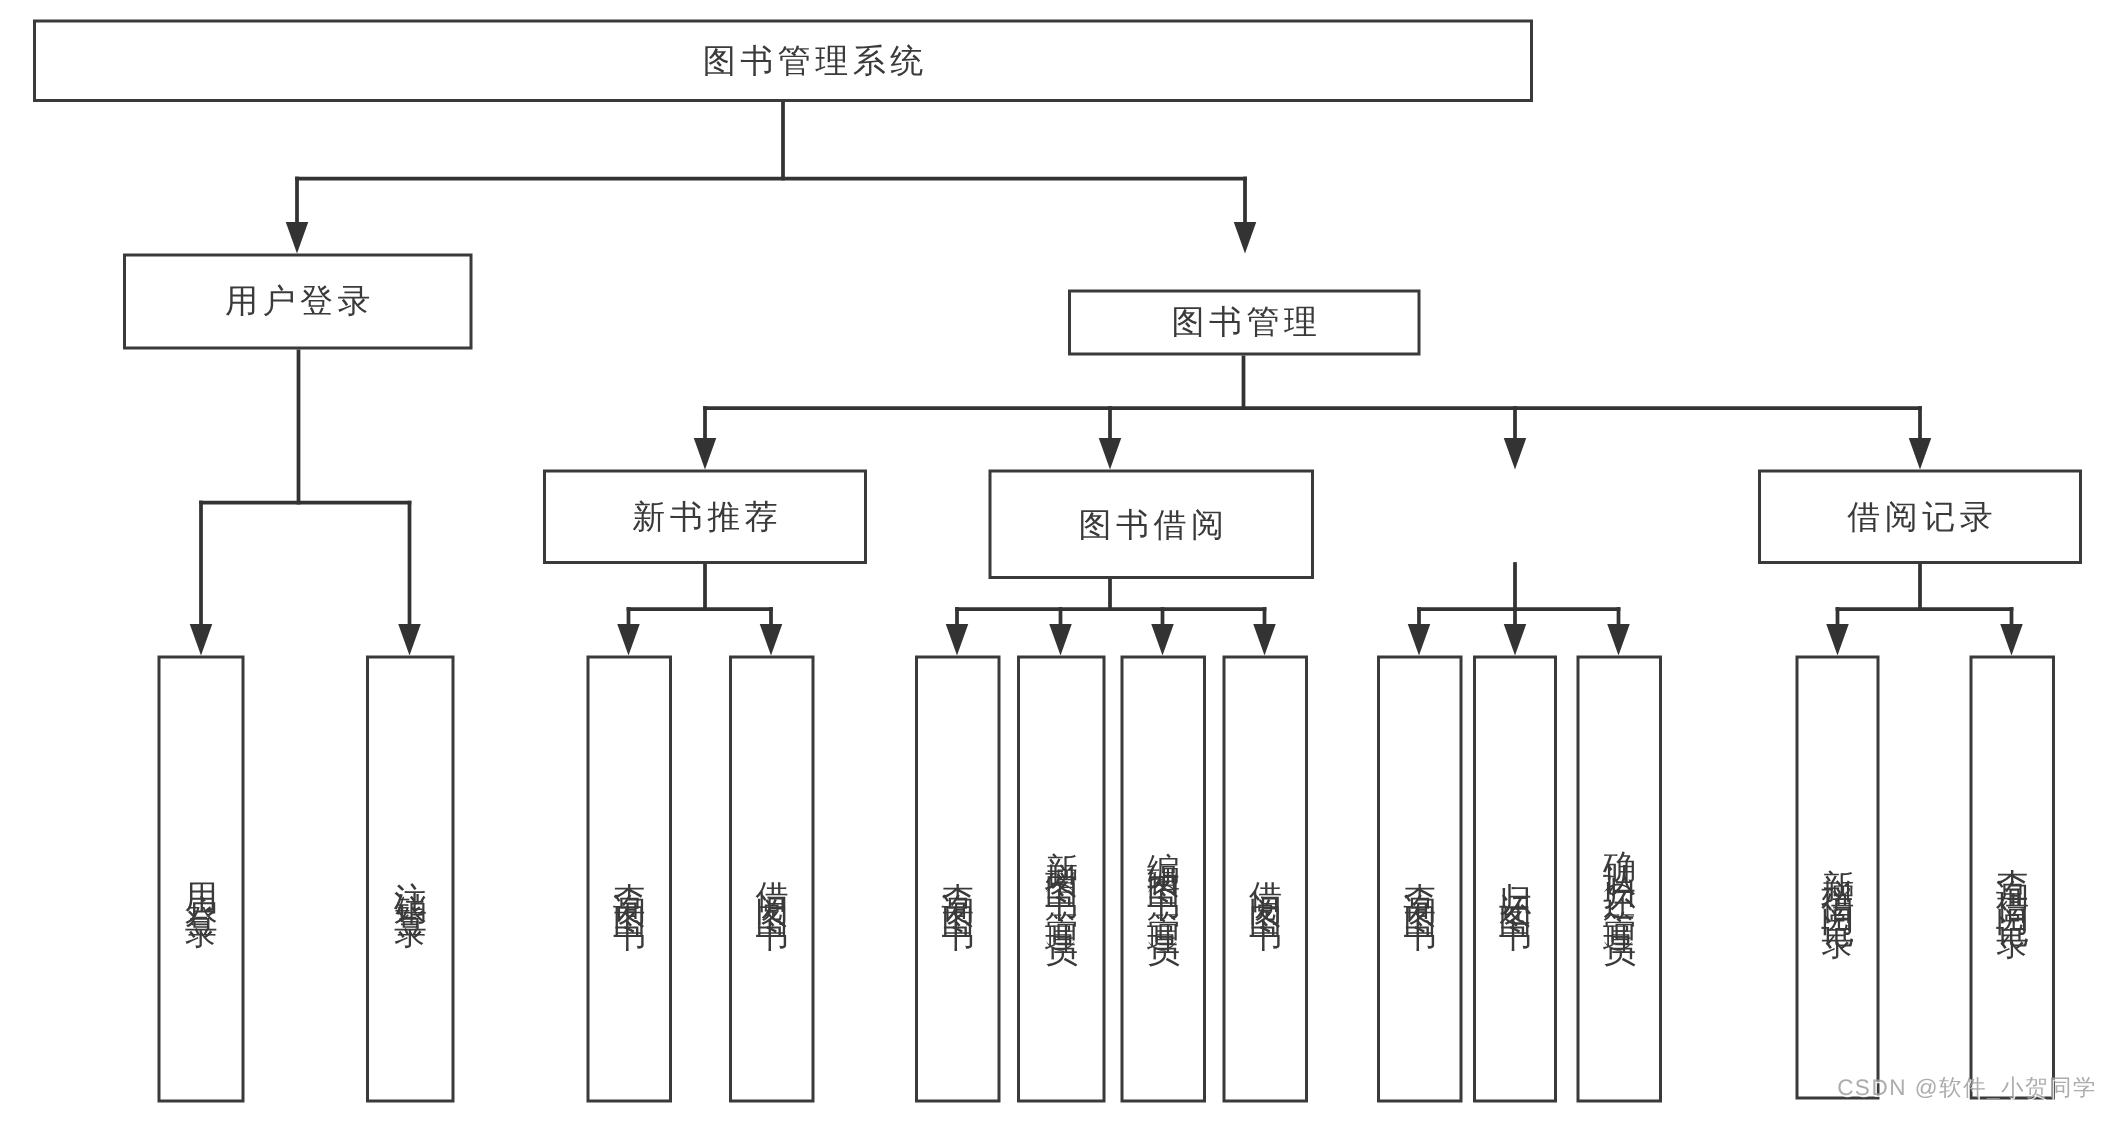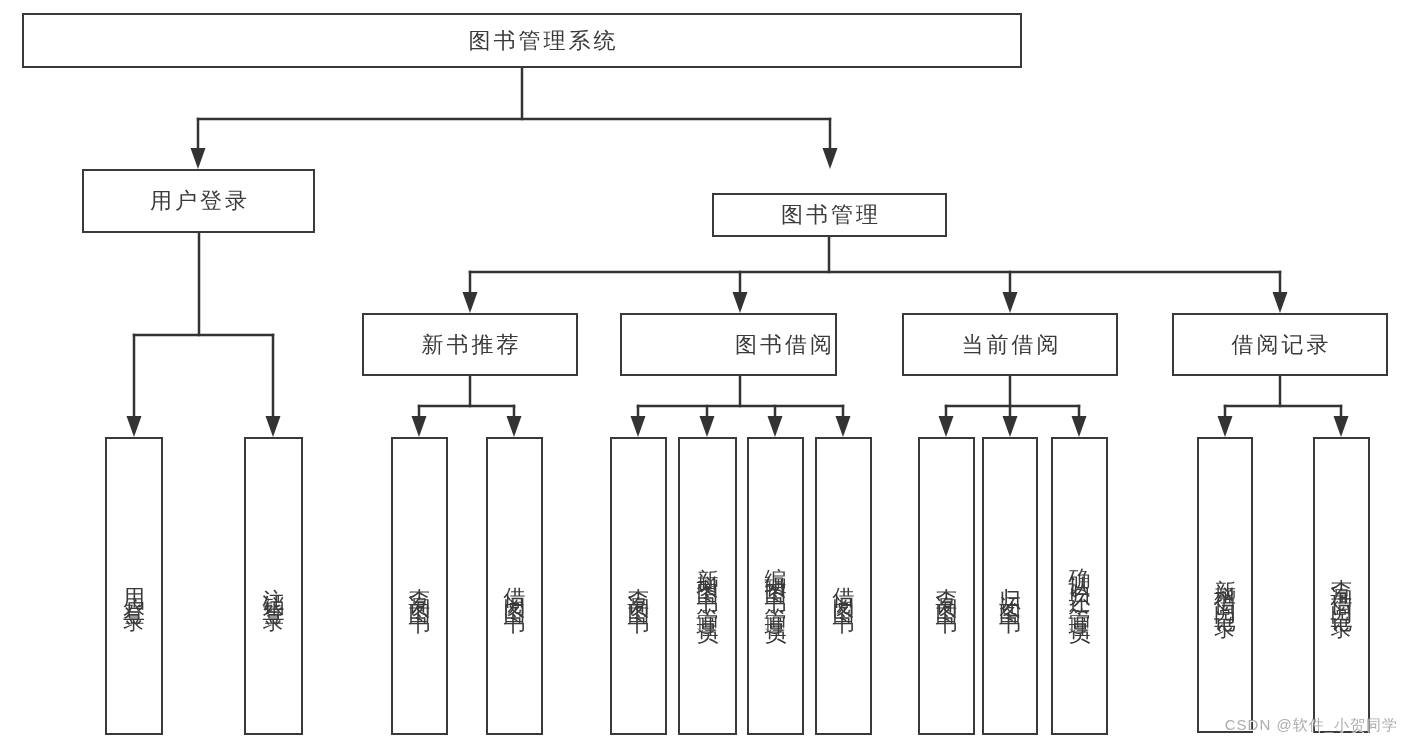--- a/index.html
+++ b/index.html
@@ -126,25 +126,22 @@
   <div class="box h-box" style="left:82px; top:169px; width:233px; height:64px;">
     <span>用户登录</span>
   </div>
   <div class="box h-box" style="left:712px; top:169px; width:235px; height:44px;margin-top:24px;">
     <span>图书管理</span>
   </div>
 
   <div class="box h-box" style="left:362px; top:313px; width:216px; height:63px;text-align:center;">
     <span>新书推荐</span>
   </div>
-  <div class="box h-box" style="left:620px; top:313px; width:217px; height:63px;justify-content:flex-end;">
+  <div class="box h-box" style="left:659px; top:313px; width:217px; height:73px;">
     <span>图书借阅</span>
-  </div>
-  <div class="box h-box" style="left:902px; top:313px; width:216px; height:63px;">
-    <span>当前借阅</span>
   </div>
   <div class="box h-box" style="left:1172px; top:313px; width:216px; height:63px;">
     <span>借阅记录</span>
   </div>
 
   <div class="box v-box" style="left:105px; top:437px; width:58px; height:298px;">
     <span>用户登录</span>
   </div>
   <div class="box v-box" style="left:244px; top:437px; width:59px; height:298px;">
     <span>注销登录</span>

